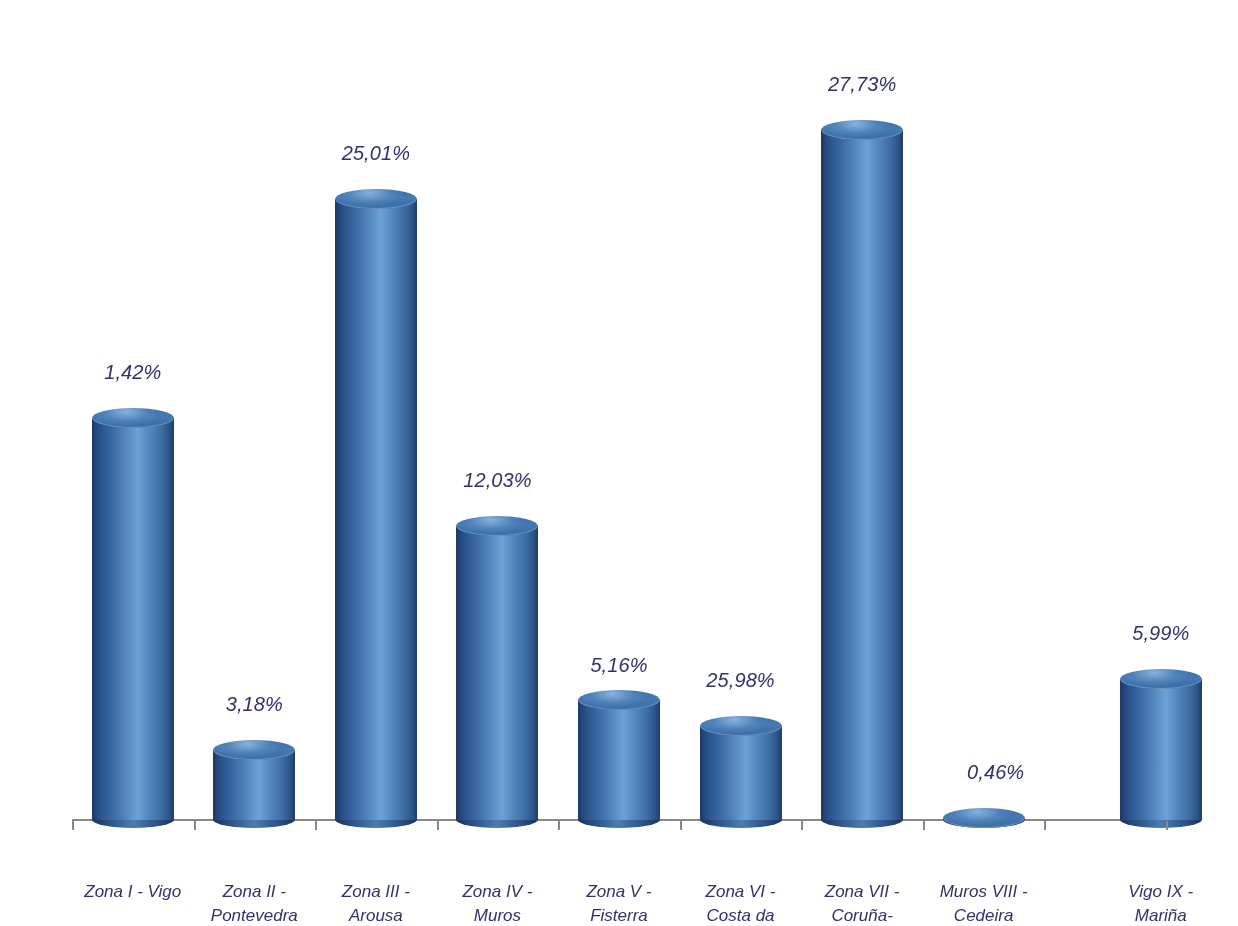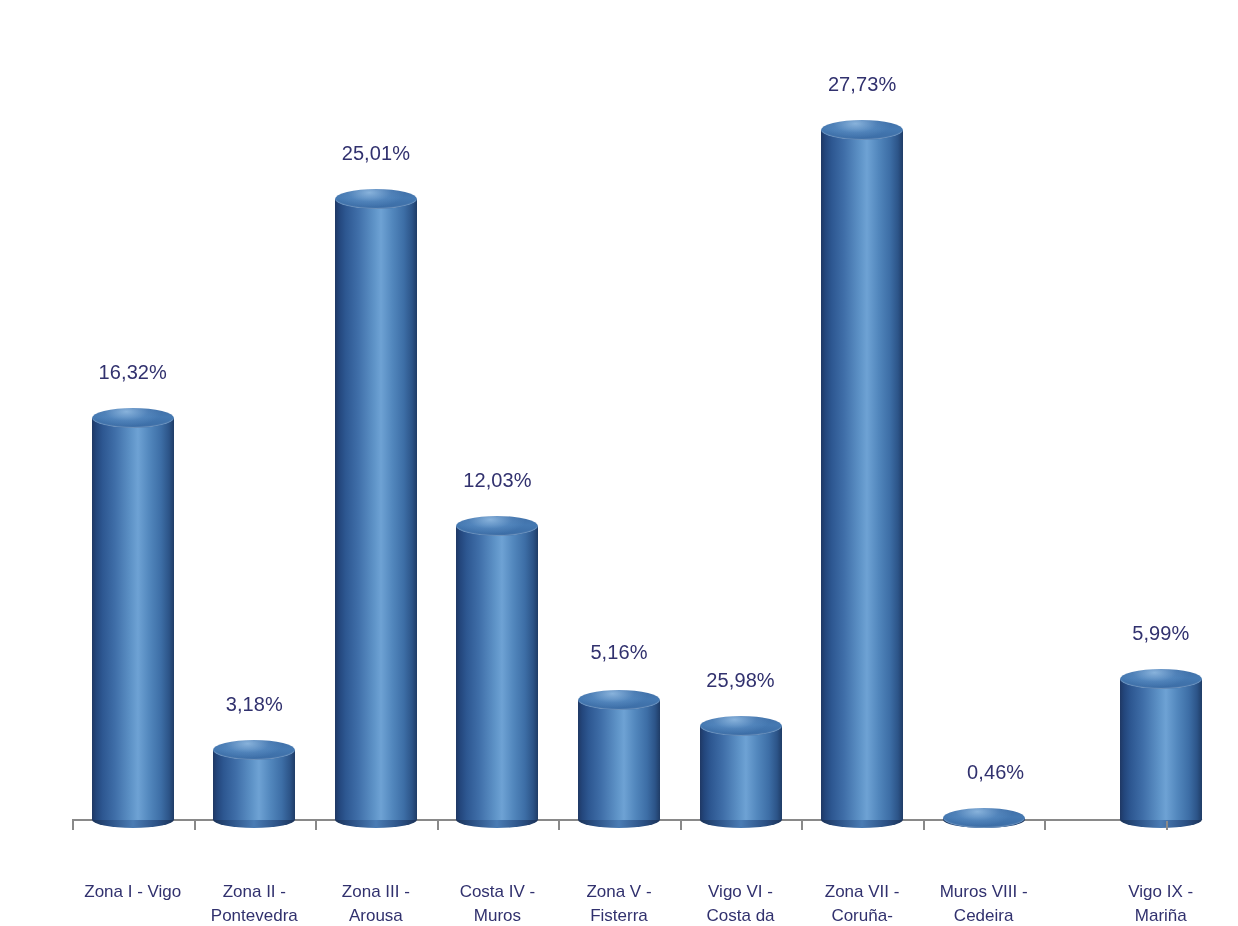--- a/index.html
+++ b/index.html
@@ -48,20 +48,21 @@
     height: 9px;
     background: #898989;
   }
 
   
   .category {
     position: absolute;
     bottom: 0;
     width: 121px;
     height: 780px;
+    font-style: italic;
   }
 
   
   .cyl {
     position: absolute;
     left: 50%;
     transform: translateX(-50%);
     bottom: 0;
     width: 82px;
   }
@@ -155,21 +156,21 @@
 
   <div id="x-axis-line"></div>
 
   <div id="series-layer">
       <div class="category" style="left: 72px; width: 121.556px; top: 40px;">
         <div class="cyl" title="Zona I - Vigo 16,32%" style="height: 411.973px;">
           <div class="cyl-bottom"></div>
           <div class="cyl-body" style="height: 401.973px;"></div>
           <div class="cyl-top" style="bottom: 391.973px;"></div>
         </div>
-        <div class="value-label" style="bottom: 435.973px;">16,32%</div>
+        <div class="value-label" style="bottom: 435.973px;">1,42%</div>
         <div class="cat-label">
           <div>Zona I - Vigo</div>
         </div>
       </div>
       <div class="category" style="left: 193.556px; width: 121.556px; top: 40px;">
         <div class="cyl" title="Zona II - Pontevedra 3,18%" style="height: 80.2741px;">
           <div class="cyl-bottom"></div>
           <div class="cyl-body" style="height: 70.2741px;"></div>
           <div class="cyl-top" style="bottom: 60.2741px;"></div>
         </div>
@@ -192,45 +193,45 @@
         </div>
       </div>
       <div class="category" style="left: 436.667px; width: 121.556px; top: 40px;">
         <div class="cyl" title="Zona IV - Muros 12,03%" style="height: 303.678px;">
           <div class="cyl-bottom"></div>
           <div class="cyl-body" style="height: 293.678px;"></div>
           <div class="cyl-top" style="bottom: 283.678px;"></div>
         </div>
         <div class="value-label" style="bottom: 327.678px;">12,03%</div>
         <div class="cat-label">
-          <div>Costa IV -</div>
+          <div>Zona IV -</div>
           <div>Muros</div>
         </div>
       </div>
       <div class="category" style="left: 558.222px; width: 121.556px; top: 40px;">
         <div class="cyl" title="Zona V - Fisterra 5,16%" style="height: 130.256px;">
           <div class="cyl-bottom"></div>
           <div class="cyl-body" style="height: 120.256px;"></div>
           <div class="cyl-top" style="bottom: 110.256px;"></div>
         </div>
-        <div class="value-label" style="bottom: 156px;">5,16%</div>
+        <div class="value-label" style="bottom: 143px;">5,16%</div>
         <div class="cat-label">
           <div>Zona V -</div>
           <div>Fisterra</div>
         </div>
       </div>
       <div class="category" style="left: 679.778px; width: 121.556px; top: 40px;">
         <div class="cyl" title="Zona VI - Costa da Morte 4,12%" style="height: 104.003px;">
           <div class="cyl-bottom"></div>
           <div class="cyl-body" style="height: 94.0029px;"></div>
           <div class="cyl-top" style="bottom: 84.0029px;"></div>
         </div>
         <div class="value-label" style="bottom: 128.003px;">25,98%</div>
         <div class="cat-label">
-          <div>Vigo VI -</div>
+          <div>Zona VI -</div>
           <div>Costa da</div>
         </div>
       </div>
       <div class="category" style="left: 801.333px; width: 121.556px; top: 40px;">
         <div class="cyl" title="Zona VII - Coruña-Ferrol 27,73%" style="height: 700px;">
           <div class="cyl-bottom"></div>
           <div class="cyl-body" style="height: 690px;"></div>
           <div class="cyl-top" style="bottom: 680px;"></div>
         </div>
         <div class="value-label" style="bottom: 724px;">27,73%</div>

